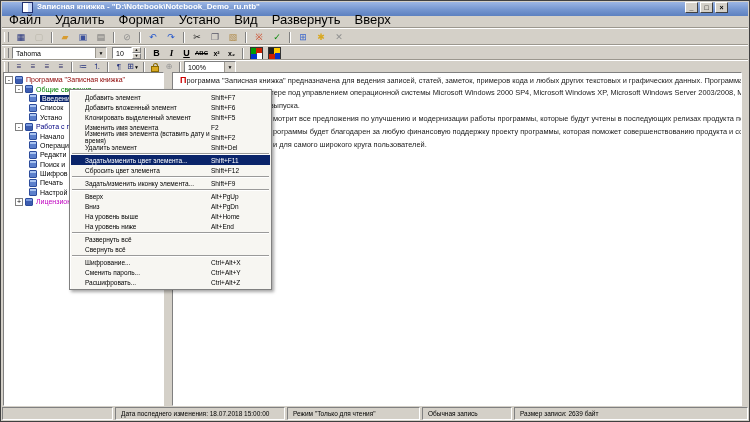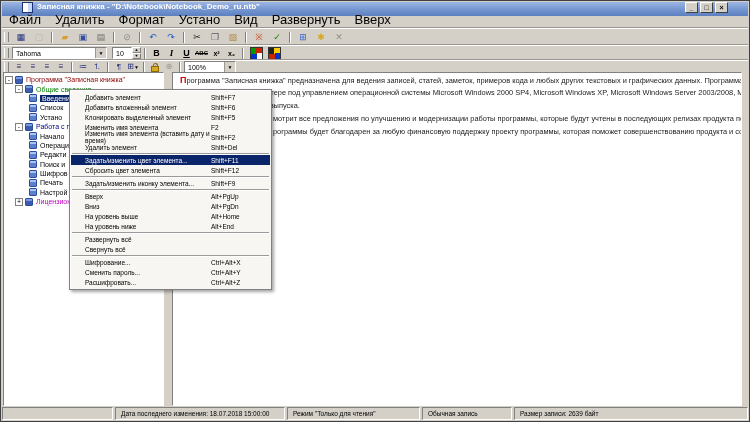--- a/index.html
+++ b/index.html
@@ -307,20 +307,21 @@
 </div>
 
 <div class="splitter"></div>
 
 <div class="content-pane">
   <div class="cl" style="left:7px;top:2px"><span class="dc">П</span><span>рограмма "Записная книжка" предназначена для ведения записей, статей, заметок, примеров кода и любых других текстовых и графических данных. Программа может</span></div>
   <div class="cl" style="left:7px;top:15px">быть запущена на компьютере под управлением операционной системы Microsoft Windows 2000 SP4, Microsoft Windows XP, Microsoft Windows Server 2003/2008, Microsoft</div>
   <div class="cl" style="left:7px;top:28px">Windows 7 всех редакций выпуска.</div>
   <div class="cl" style="left:100px;top:41px">мотрит все предложения по улучшению и модернизации работы программы, которые будут учтены в последующих релизах продукта по мере</div>
   <div class="cl" style="left:100px;top:54px">рограммы будет благодарен за любую финансовую поддержку проекту программы, которая поможет совершенствованию продукта и созданию</div>
+  <div class="cl" style="left:100px;top:67px">и для самого широкого круга пользователей.</div>
 </div>
 
 <div class="cmenu">
   <div class="mi">
       <span class="ml">Добавить элемент</span>
       <span class="ms">Shift+F7</span>
     </div>
   <div class="mi">
       <span class="ml">Добавить вложенный элемент</span>
       <span class="ms">Shift+F6</span>

